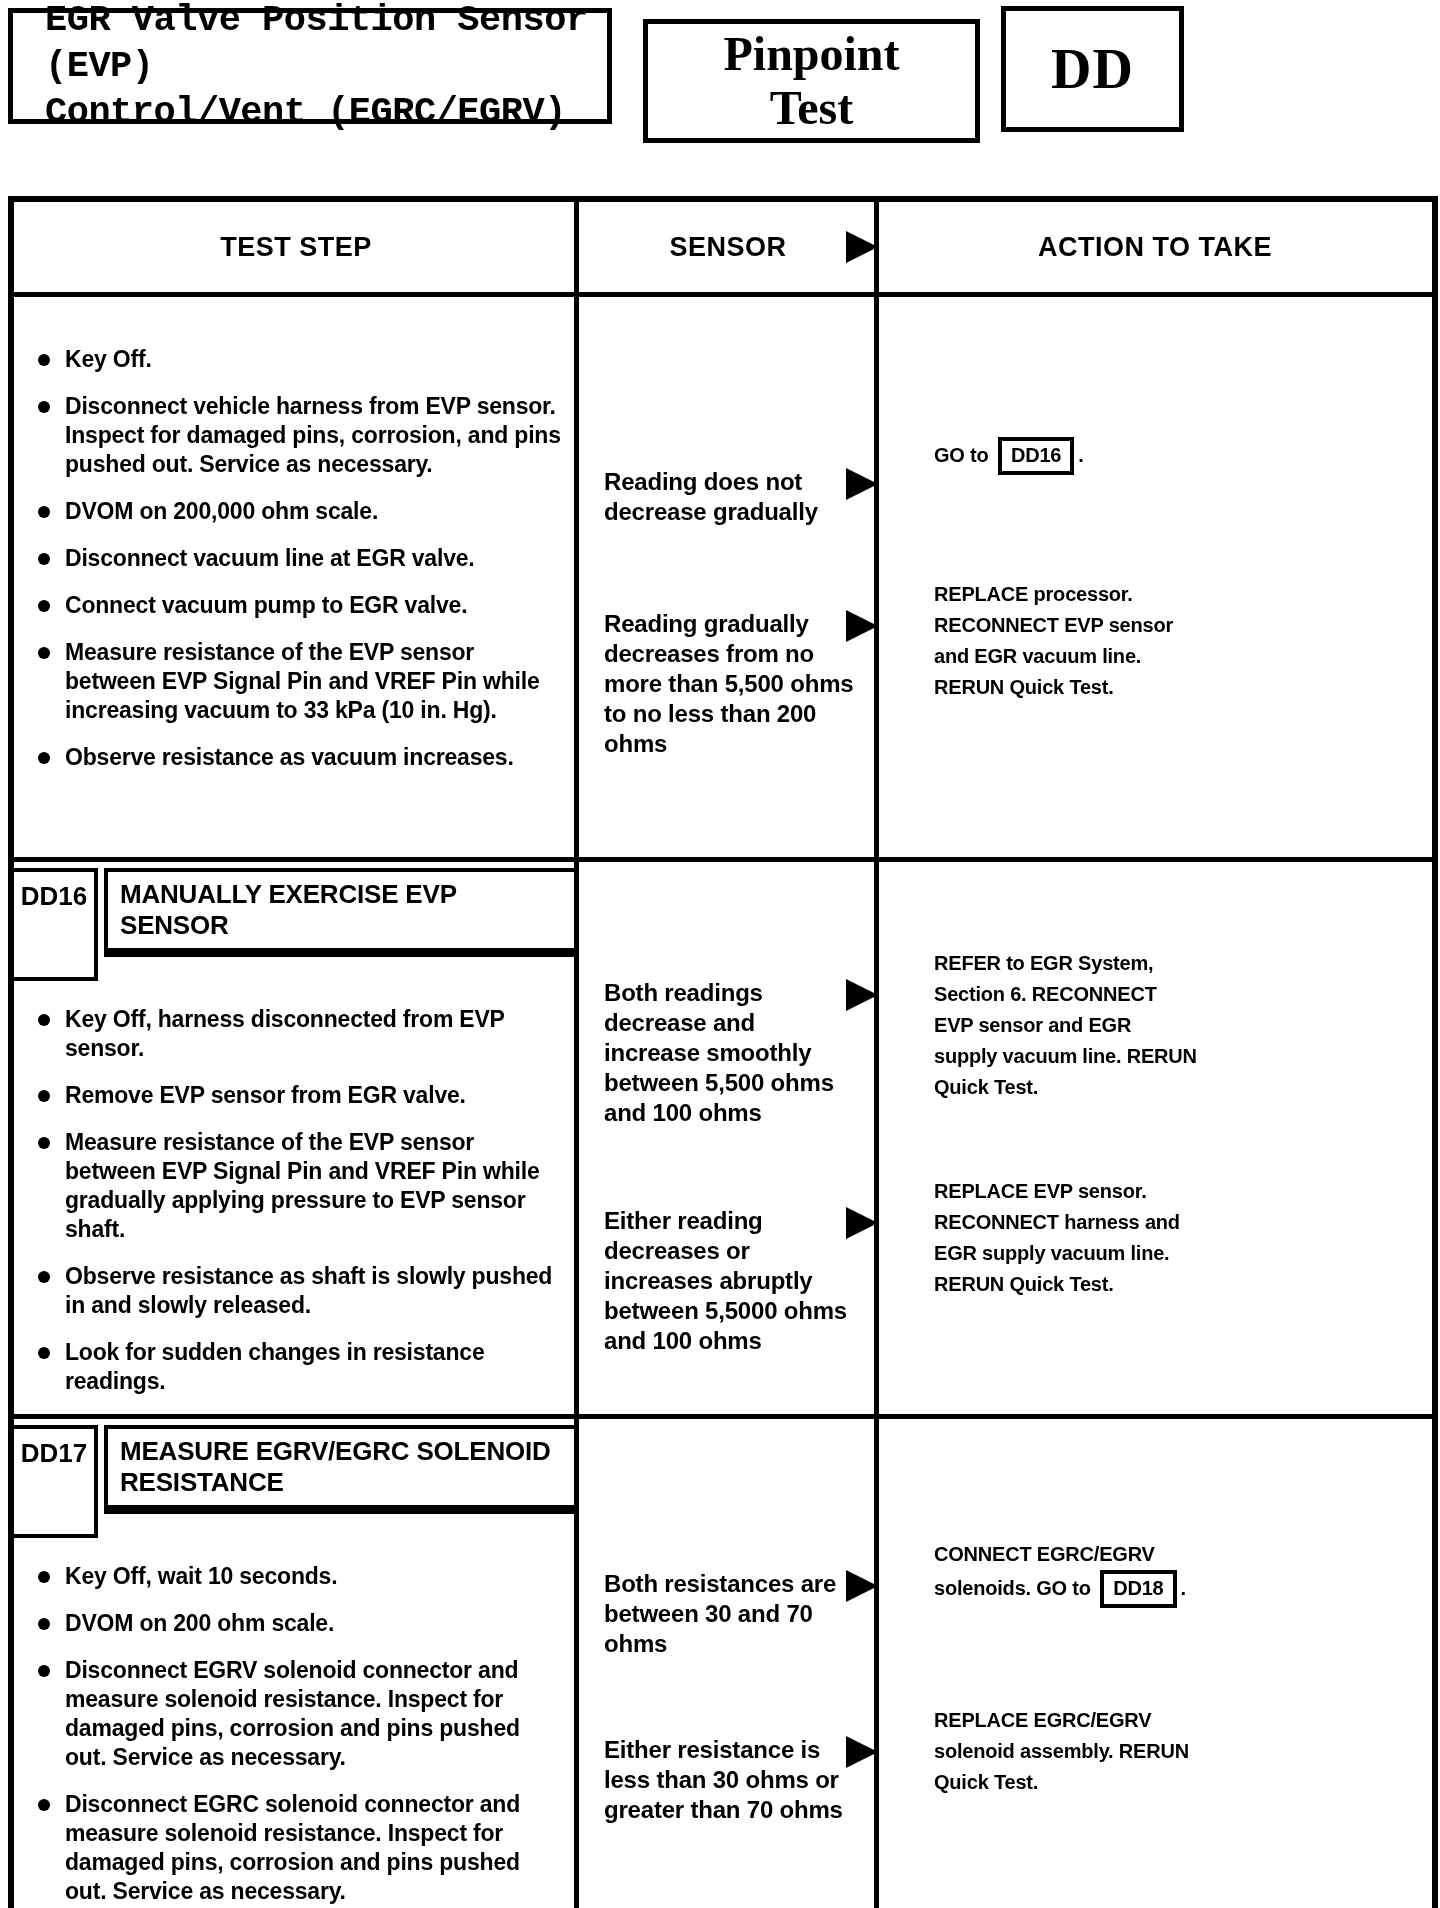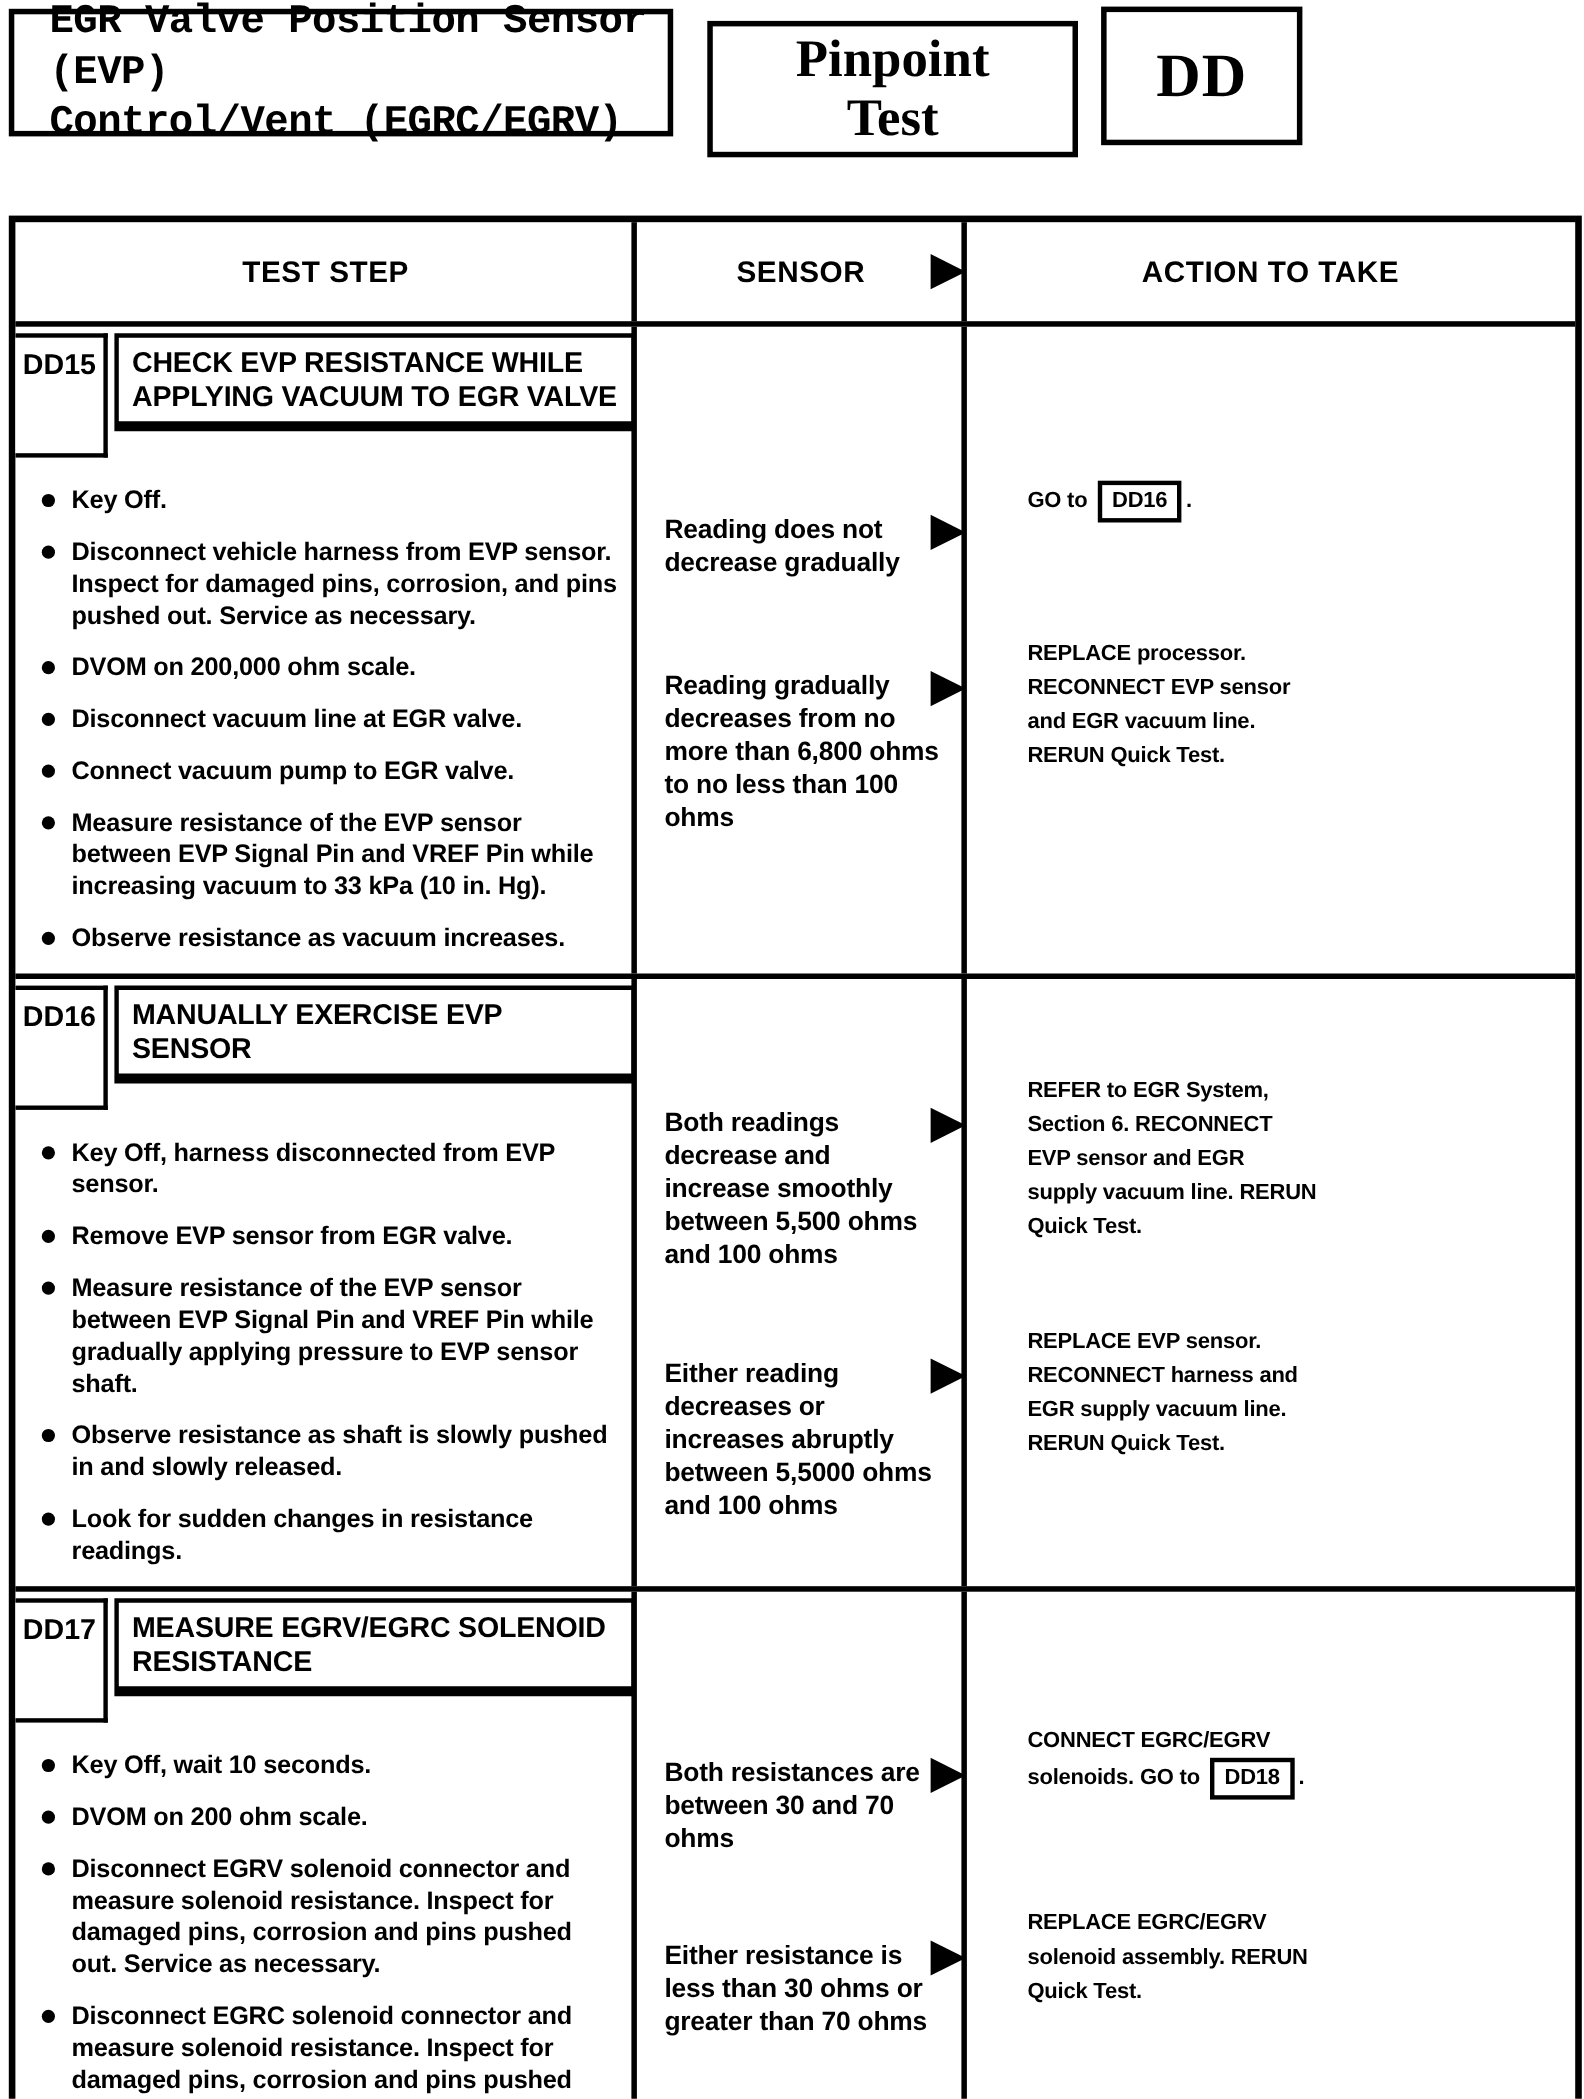--- a/index.html
+++ b/index.html
@@ -141,24 +141,20 @@
         <span>SENSOR</span>
         <span class="arrow"></span>
       </div>
       <div class="th th-action">ACTION TO TAKE</div>
     </div>
     <div id="sections">
         <section class="srow" style="min-height: 560px;">
           <div class="vline v1"></div>
           <div class="vline v2"></div>
           <div class="cell-test">
-            <div class="band">
-              <div class="band-id">DD15</div>
-              <div class="band-title">CHECK EVP RESISTANCE WHILE APPLYING VACUUM TO EGR VALVE</div>
-            </div>
             <div class="steps">
               <div class="bullet">
                 <span class="dot"></span>
                 <span class="btxt">Key Off.</span>
               </div>
               <div class="bullet">
                 <span class="dot"></span>
                 <span class="btxt">Disconnect vehicle harness from EVP sensor. Inspect for damaged pins, corrosion, and pins pushed out. Service as necessary.</span>
               </div>
               <div class="bullet">
@@ -184,21 +180,21 @@
             </div>
           </div>
           <div class="res" style="grid-row: 1; --pt: 140px;">
             <div class="rtxt">Reading does not decrease gradually</div>
             <span class="arrow"></span>
           </div>
           <div class="act" style="grid-row: 1; --pt: 140px;">
             <div class="atxt">GO to <span class="refbox">DD16</span>.</div>
           </div>
           <div class="res" style="grid-row: 2; --pt: 52px;">
-            <div class="rtxt">Reading gradually decreases from no more than 6,800 ohms to no less than 100 ohms</div>
+            <div class="rtxt">Reading gradually decreases from no more than 5,500 ohms to no less than 200 ohms</div>
             <span class="arrow"></span>
           </div>
           <div class="act" style="grid-row: 2; --pt: 52px;">
             <div class="atxt">REPLACE processor. RECONNECT EVP sensor and EGR vacuum line. RERUN Quick Test.</div>
           </div>
         </section>
         <section class="srow" style="min-height: 455px;">
           <div class="vline v1"></div>
           <div class="vline v2"></div>
           <div class="cell-test">

